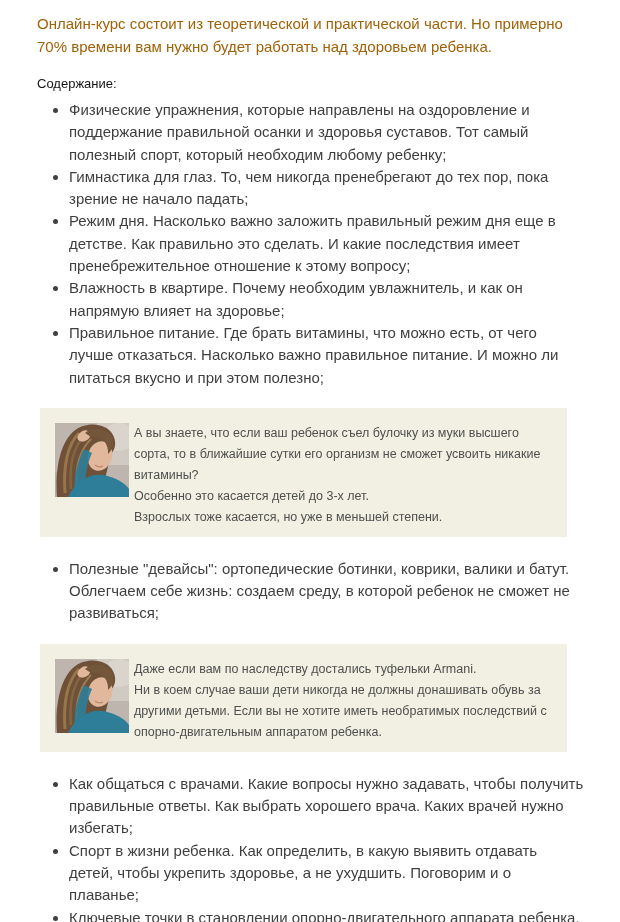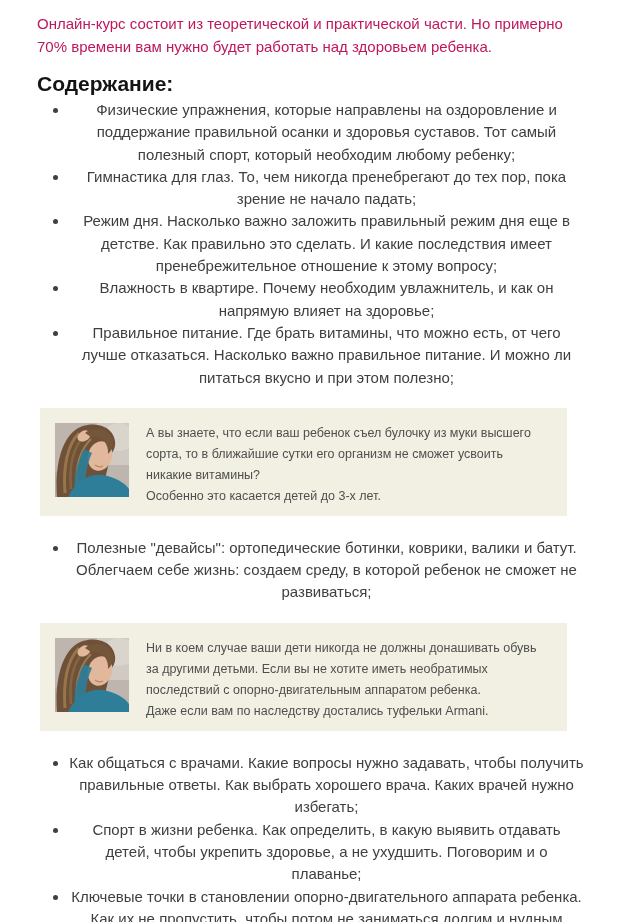--- a/index.html
+++ b/index.html
@@ -10,45 +10,44 @@
     font-family: "Liberation Sans", "DejaVu Sans", sans-serif;
     overflow: hidden;
   }
   .page {
     padding: 12px 36px 0 37px;
     width: 620px;
   }
   .intro {
     font-size: 15px;
     line-height: 23px;
-    color: #be185d;
+    color: #a16207;
     margin: 0 0 17px 0;
   }
   .contents-heading {
-    font-size: 21px;
-    font-weight: bold;
+    font-size: 13px;
+    font-weight: normal;
     color: #141414;
     line-height: 18px;
     margin: 0;
   }
   ul.topics {
     margin: 6px 0 0 0;
     padding-left: 32px;
     list-style: disc;
-    text-align: center;
   }
   ul.topics li {
     font-size: 15px;
     line-height: 22.3px;
     color: #3f3f3f;
   }
   .callout {
     display: flex;
     align-items: flex-start;
-    gap: 17px;
+    gap: 5px;
     background: #f1f0e2;
     margin: 19px 17px 21px 3px;
     padding: 15px 20px 9px 15px;
     min-height: 99px;
   }
   .callout-photo {
     width: 74px;
     height: 74px;
     flex-shrink: 0;
     display: block;
@@ -92,20 +91,21 @@
       <ellipse cx="45" cy="33" rx="12" ry="15" fill="#e2b89c" transform="rotate(18 45 33)"></ellipse>
       <path d="M40,42 q4,3 8,1" stroke="#b9876a" stroke-width="1.2" fill="none"></path>
       <ellipse cx="29" cy="13" rx="7" ry="5" fill="#e2b89c" transform="rotate(-32 29 13)"></ellipse>
       <path d="M30,10 C40,2 57,6 58,18 C59,24 56,28 53,31 C54,20 46,12 36,14 Z" fill="#74563a"></path>
       <path d="M13,74 C21,57 36,50 48,52 C60,54 70,60 74,66 L74,74 Z" fill="#2e7e99"></path>
       <path d="M20,74 C18,56 22,40 29,26 L37,30 C31,43 29,58 31,74 Z" fill="#2e7e99" opacity="0.92"></path>
     </svg>
     <div class="callout-text">
       <p class="quote-line">А вы знаете, что если ваш ребенок съел булочку из муки высшего сорта, то в ближайшие сутки его организм не сможет усвоить никакие витамины?</p>
       <p class="quote-line">Особенно это касается детей до 3-х лет.</p>
+      <p class="quote-line">Взрослых тоже касается, но уже в меньшей степени.</p>
     </div>
   </div>
 
   <ul class="topics mid">
     <li>Полезные "девайсы": ортопедические ботинки, коврики, валики и батут. Облегчаем себе жизнь: создаем среду, в которой ребенок не сможет не развиваться;</li>
   </ul>
 
   <div class="callout">
     <svg class="callout-photo" viewBox="0 0 74 74" xmlns="http://www.w3.org/2000/svg" aria-hidden="true">
       <rect width="74" height="74" fill="#beb6ae"></rect>
@@ -117,22 +117,22 @@
       <path d="M16,66 C14,44 18,24 30,12" stroke="#8a6a42" stroke-width="2.5" fill="none" opacity="0.8"></path>
       <path d="M22,60 C20,42 26,26 36,16" stroke="#b08e5c" stroke-width="2" fill="none" opacity="0.7"></path>
       <ellipse cx="45" cy="33" rx="12" ry="15" fill="#e2b89c" transform="rotate(18 45 33)"></ellipse>
       <path d="M40,42 q4,3 8,1" stroke="#b9876a" stroke-width="1.2" fill="none"></path>
       <ellipse cx="29" cy="13" rx="7" ry="5" fill="#e2b89c" transform="rotate(-32 29 13)"></ellipse>
       <path d="M30,10 C40,2 57,6 58,18 C59,24 56,28 53,31 C54,20 46,12 36,14 Z" fill="#74563a"></path>
       <path d="M13,74 C21,57 36,50 48,52 C60,54 70,60 74,66 L74,74 Z" fill="#2e7e99"></path>
       <path d="M20,74 C18,56 22,40 29,26 L37,30 C31,43 29,58 31,74 Z" fill="#2e7e99" opacity="0.92"></path>
     </svg>
     <div class="callout-text">
+      <p class="quote-line">Даже если вам по наследству достались туфельки Armani.</p>
       <p class="quote-line">Ни в коем случае ваши дети никогда не должны донашивать обувь за другими детьми. Если вы не хотите иметь необратимых последствий с опорно-двигательным аппаратом ребенка.</p>
-      <p class="quote-line">Даже если вам по наследству достались туфельки Armani.</p>
     </div>
   </div>
 
   <ul class="topics mid">
     <li>Как общаться с врачами. Какие вопросы нужно задавать, чтобы получить правильные ответы. Как выбрать хорошего врача. Каких врачей нужно избегать;</li>
     <li>Спорт в жизни ребенка. Как определить, в какую выявить отдавать детей, чтобы укрепить здоровье, а не ухудшить. Поговорим и о плаванье;</li>
     <li>Ключевые точки в становлении опорно-двигательного аппарата ребенка. Как их не пропустить, чтобы потом не заниматься долгим и нудным исправлением. Какой тест можно проводить в домашних условиях, чтобы выявить патологии. И как часто нужно это делать.</li>
   </ul>
 
 </div>

